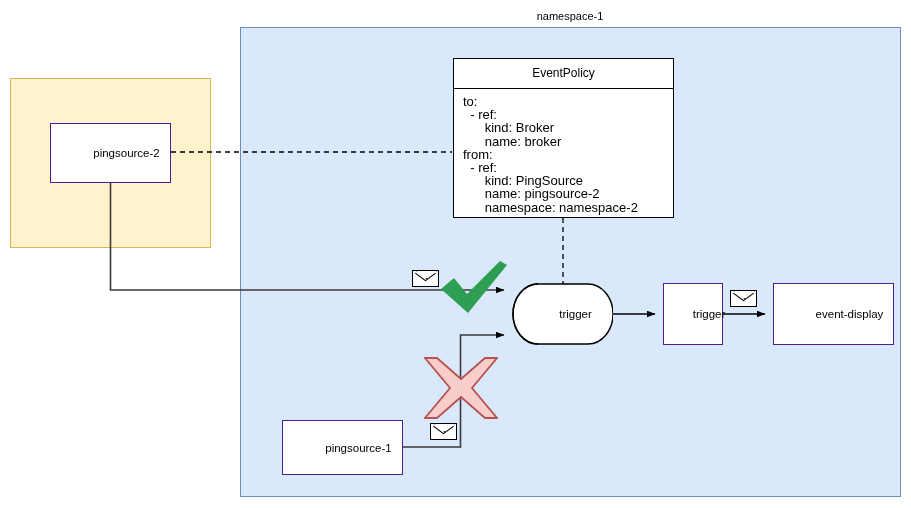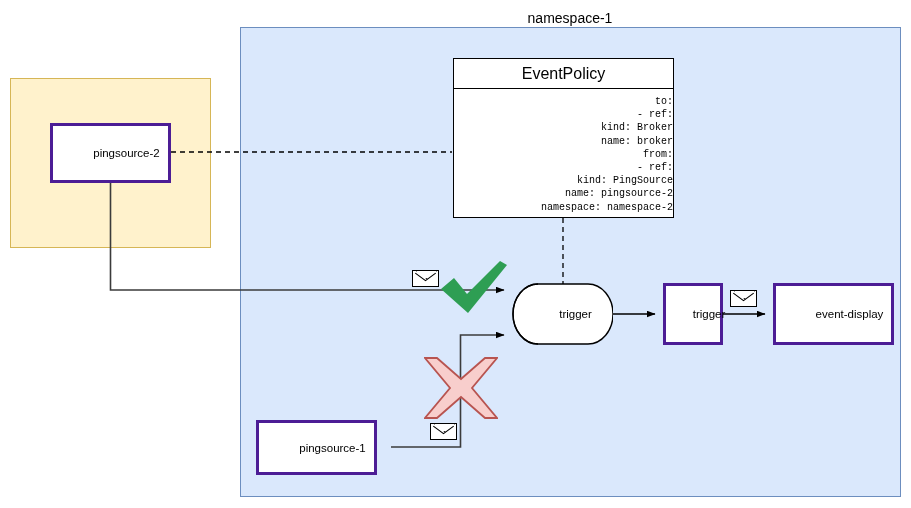--- a/index.html
+++ b/index.html
@@ -30,75 +30,74 @@
     border: 1px solid #6c8ebf;
   }
   #ns2-box {
     left: 10px; top: 78px;
     width: 201px; height: 170px;
     background: #fff2cc;
     border: 1px solid #d6b656;
   }
   .ns-label {
     position: absolute;
-    font-size: 14px;
+    font-size: 11px;
     color: #000000;
     text-align: center;
     white-space: nowrap;
   }
   #ns1-label { left: 440px; top: 10px; width: 260px; }
   #ns2-label { left: 10px; top: 61px; width: 201px; }
 
   
   .node {
     position: absolute;
     box-sizing: border-box;
     background: #ffffff;
-    border: 3px solid #4c1d95;
+    border: 1px solid #4c1d95;
     display: flex;
     align-items: center;
     justify-content: center;
     font-size: 11.5px;
     color: #000000;
     text-align: center;
     z-index: 6;
     padding-left: 32px;
   }
   #node-pingsource2 { left: 50px;  top: 123px; width: 121px; height: 60px; }
-  #node-pingsource1 { left: 256px; top: 420px; width: 121px; height: 55px; }
+  #node-pingsource1 { left: 282px; top: 420px; width: 121px; height: 55px; }
   #node-trigger     { left: 663px; top: 283px; width: 60px;  height: 62px; }
   #node-eventdisplay{ left: 773px; top: 283px; width: 121px; height: 62px; }
 
   
   #eventpolicy {
     position: absolute;
     left: 453px; top: 58px;
     width: 221px; height: 160px;
     box-sizing: border-box;
     background: #ffffff;
     border: 1px solid #000000;
     z-index: 7;
   }
   #eventpolicy-title {
     height: 29px;
     line-height: 29px;
     text-align: center;
-    font-size: 16px;
+    font-size: 12px;
     color: #000000;
     border-bottom: 1px solid #000000;
     background: #ffffff;
   }
   #eventpolicy-body {
     padding: 6px 0 0 9px;
-    font-family: Liberation Mono, monospace;
-    font-size: 10px;
+    font-family: Liberation Sans, sans-serif;
+    font-size: 13px;
     line-height: 13.2px;
     color: #000000;
     white-space: pre;
-    text-align: right;
   }
 
   
   #broker-wrap {
     position: absolute;
     left: 512px; top: 283px;
     width: 101px; height: 62px;
     z-index: 6;
   }
   #broker-label {

